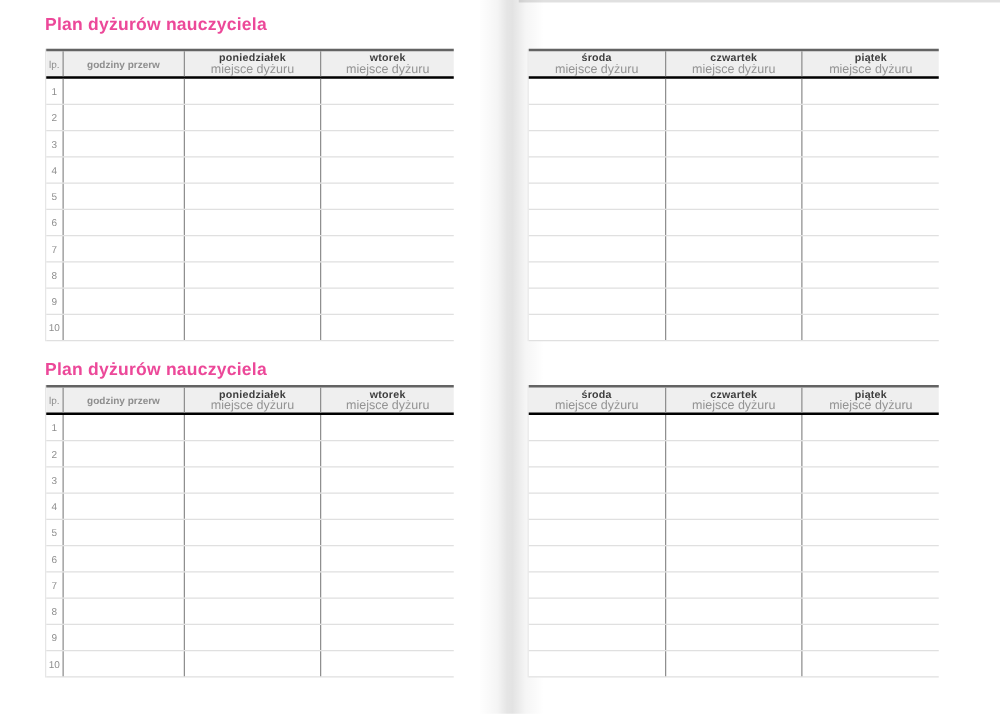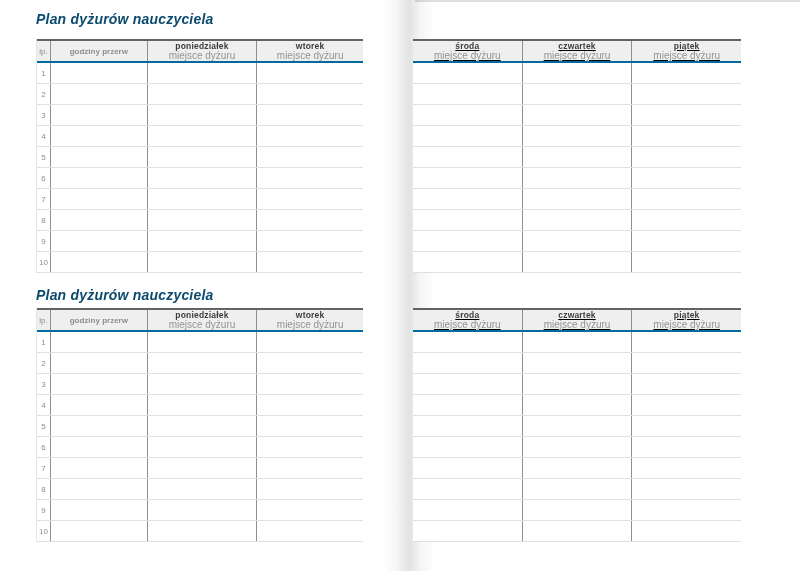--- a/index.html
+++ b/index.html
@@ -24,39 +24,38 @@
     pointer-events: none;
   }
   .top-edge {
     position: absolute; top: 0; left: 415px; width: 385px; height: 2px;
     background: rgba(0,0,0,0.12);
   }
 
   .page-title {
     position: absolute;
     font-size: 14px; font-weight: bold;
-    color: #0c4a6e; letter-spacing: 0.2px;
+    color: #ec4899; letter-spacing: 0.2px;
     white-space: nowrap;
-    font-style: italic;
   }
   #title-1 { left: 36px; top: 11px; }
   #title-2 { left: 36px; top: 287px; }
 
   .ptable { position: absolute; background: #fff; border-left: 1px solid #e6e6e6; box-sizing: border-box; }
   .t-left  { left: 36px;  width: 327px; }
-  .t-right { left: 412px; width: 329px; text-decoration: underline; }
+  .t-right { left: 422px; width: 329px; }
   .t-top { top: 39px; }
   .t-bot { top: 308px; }
 
   .thead {
     display: flex; align-items: stretch;
     height: 24px; box-sizing: border-box;
     background: #efefef;
     border-top: 2px solid #636363;
-    border-bottom: 2px solid #0369a1;
+    border-bottom: 2px solid #000000;
   }
   .trow {
     display: flex; align-items: stretch;
     height: 21px; box-sizing: border-box;
     border-bottom: 1px solid #e0e0e0;
   }
   .cell, .hcell { box-sizing: border-box; border-right: 1px solid #8f8f8f; }
   .cell.last, .hcell.last { border-right: none; }
 
   

